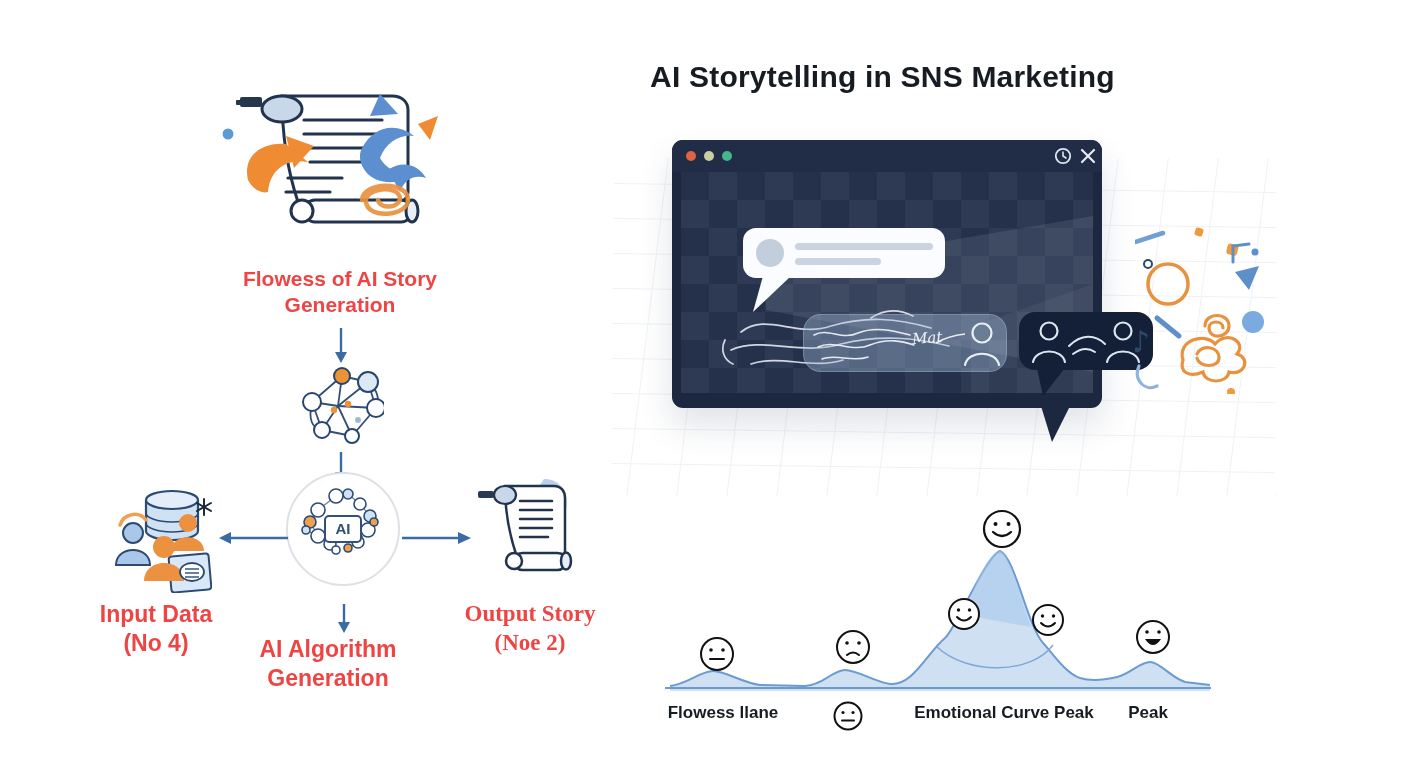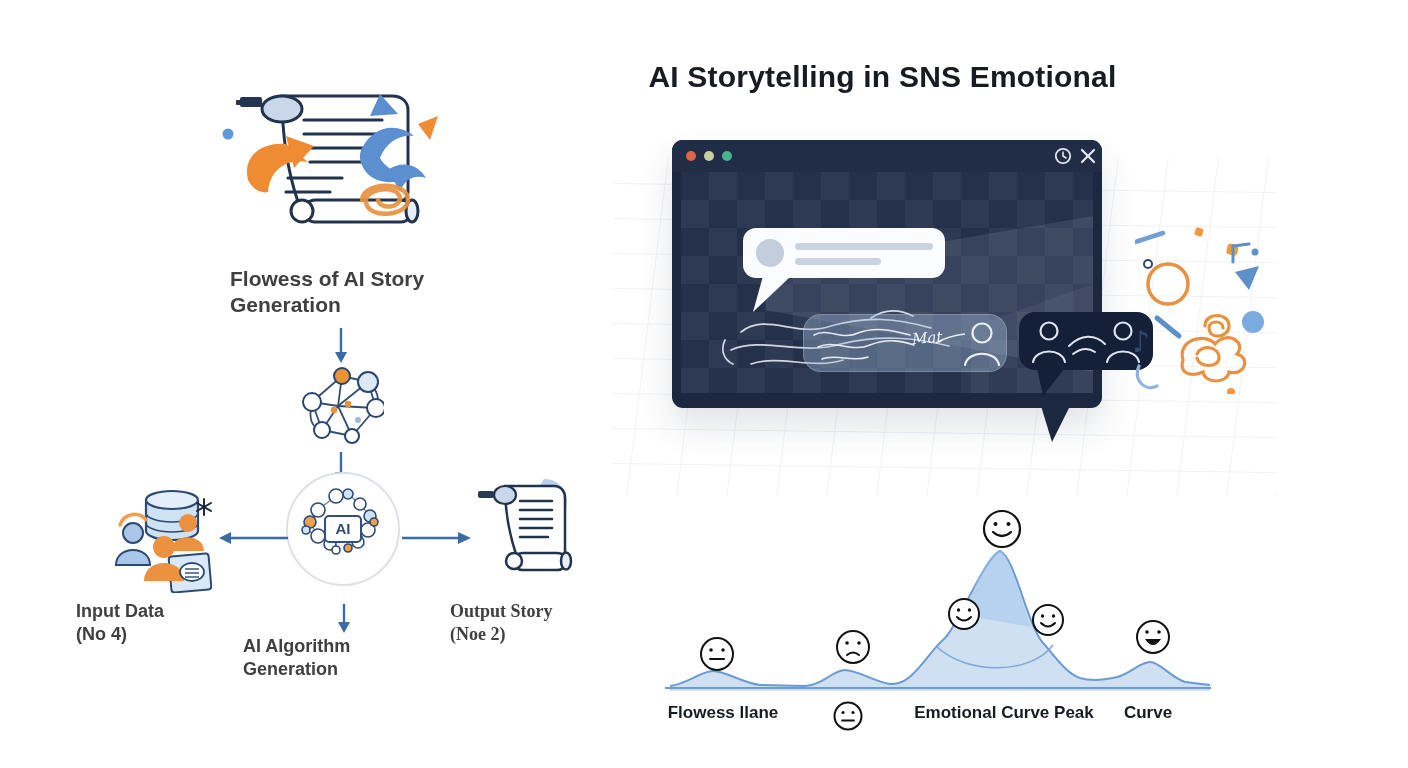--- a/index.html
+++ b/index.html
@@ -1,21 +1,21 @@
 <!DOCTYPE html>
 <html><head>
 <meta charset="utf-8">
 <style>
   html,body{margin:0;padding:0;background:#f3f4f6;}
   .stage{position:relative;width:1408px;height:768px;background:#ffffff;overflow:hidden;
          font-family:"Liberation Sans",sans-serif;color:#1d242c;margin:0 auto;}
   .abs{position:absolute;}
-  .flow-label{font-weight:700;color:#404040;line-height:1.25;}
+  .flow-label{font-weight:700;text-align:center;color:#ef4444;line-height:1.25;}
   .flow-title{font-size:21px;}
-  .node-label{font-size:18px;}
+  .node-label{font-size:23px;}
   .main-title{font-size:30px;font-weight:700;text-align:center;color:#171c23;letter-spacing:.2px;}
   .curve-label{font-size:17px;font-weight:700;text-align:center;color:#171c23;}
 
   
   .bwindow{position:absolute;left:672px;top:140px;width:430px;height:268px;background:#1c2840;
            border-radius:11px;box-shadow:0 18px 34px rgba(40,60,95,.14);}
   .titlebar{position:absolute;left:0;top:0;right:0;height:32px;background:#212d47;
             border-radius:11px 11px 0 0;}
   .dot{position:absolute;top:11px;width:10px;height:10px;border-radius:50%;}
   .win-content{position:absolute;left:9px;top:32px;right:9px;bottom:15px;background:#25314b;
@@ -218,21 +218,21 @@
       <circle cx="36" cy="84" r="8" fill="#ffffff" stroke="#22334e" stroke-width="2.5"></circle>
       <ellipse cx="88" cy="84" rx="5" ry="8.5" fill="#e8eef6" stroke="#22334e" stroke-width="2.5"></ellipse>
     </svg>
   </div>
 
   <div class="abs flow-label node-label" style="left:450px;top:600px;width:160px;font-family:Liberation Serif, serif;">
     <div>Output Story</div>
     <div>(Noe 2)</div>
   </div>
 
-  <div class="abs main-title" style="left:640px;top:60px;width:485px;">AI Storytelling in SNS Emotional</div>
+  <div class="abs main-title" style="left:640px;top:60px;width:485px;">AI Storytelling in SNS Marketing</div>
 
   <svg class="abs" style="left:612px;top:128px;" width="665" height="368" opacity="0.65">
     <g stroke="#e7eaf0" stroke-width="1">
       <g transform="rotate(0.8 330 200)">
         <line x1="0" y1="60" x2="665" y2="60"></line>
           <line x1="0" y1="95" x2="665" y2="95"></line>
         <line x1="0" y1="130" x2="665" y2="130"></line>
           <line x1="0" y1="165" x2="665" y2="165"></line>
         <line x1="0" y1="200" x2="665" y2="200"></line>
           <line x1="0" y1="235" x2="665" y2="235"></line>
@@ -421,15 +421,15 @@
   </svg>
   <svg class="abs" style="left:831px;top:699px;" width="34" height="34">
     <circle cx="17" cy="17" r="13.5" fill="#ffffff" stroke="#111111" stroke-width="2"></circle>
     <circle cx="12" cy="13.5" r="1.6" fill="#111111"></circle>
       <circle cx="22" cy="13.5" r="1.6" fill="#111111"></circle>
     <line x1="11" y1="21.5" x2="23" y2="21.5" stroke="#111111" stroke-width="2" stroke-linecap="round"></line>
   </svg>
 
   <div class="abs curve-label" style="left:658px;top:703px;width:130px;">Flowess llane</div>
   <div class="abs curve-label" style="left:884px;top:703px;width:240px;">Emotional Curve Peak</div>
-  <div class="abs curve-label" style="left:1108px;top:703px;width:80px;">Curve</div>
+  <div class="abs curve-label" style="left:1108px;top:703px;width:80px;">Peak</div>
 
 </div>
 
 </body></html>

